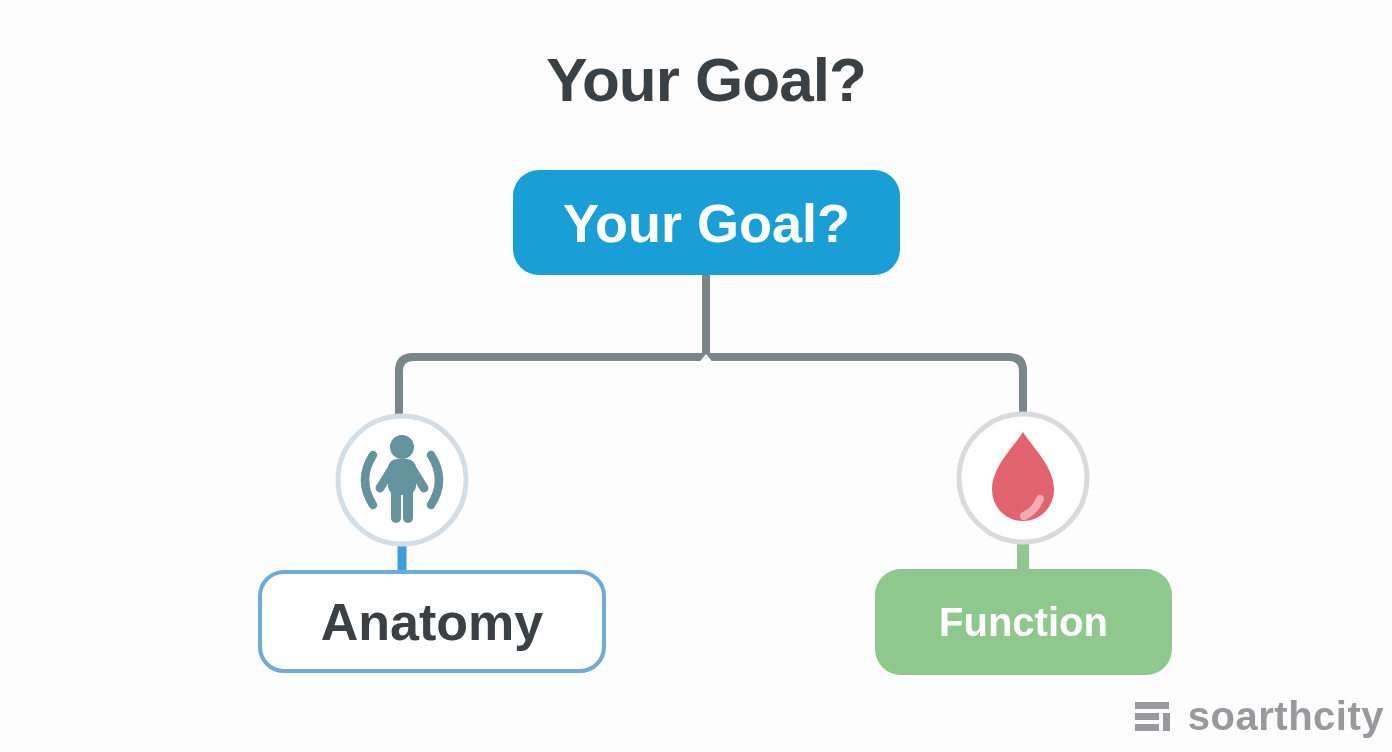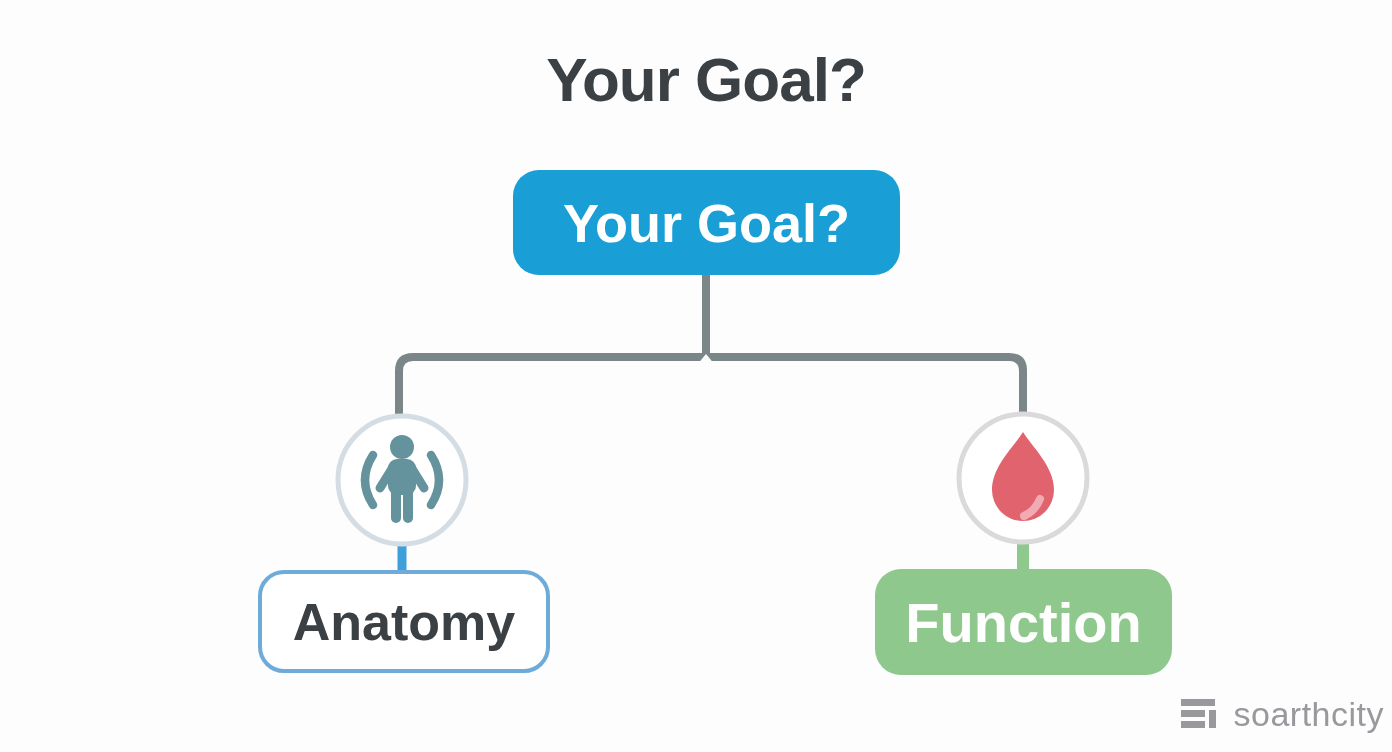--- a/index.html
+++ b/index.html
@@ -50,52 +50,52 @@
     height: 105px;
     border-radius: 26px;
     background: var(--root-bg, #199fd6);
     color: var(--root-text, #ffffff);
     font-size: 54px;
   }
 
   .anatomy-node {
     left: 258px;
     top: 570px;
-    width: 292px;
+    width: 348px;
     height: 103px;
     border-radius: 26px;
     background: #ffffff;
     border: 4px solid var(--anatomy-border, #6fabd9);
     color: var(--anatomy-text, #3b4045);
     font-size: 52px;
   }
 
   .function-node {
     left: 875px;
     top: 569px;
     width: 297px;
     height: 106px;
     border-radius: 26px;
     background: var(--function-bg, #8fc88d);
     color: var(--function-text, #ffffff);
-    font-size: 56px;
+    font-size: 40px;
   }
 
   .watermark {
     position: absolute;
     top: 694px;
     right: 8px;
     display: flex;
     align-items: center;
     gap: 10px;
     color: var(--watermark-gray, #98989d);
   }
   .watermark .brand-text {
-    font-size: 34px;
-    font-weight: 400;
+    font-size: 40px;
+    font-weight: 700;
     letter-spacing: 0.5px;
   }
   .watermark svg { display: block; }
 </style>
 </head>
 <body>
 
 <div class="canvas">
 
   <div class="page-title">Your Goal?</div>

